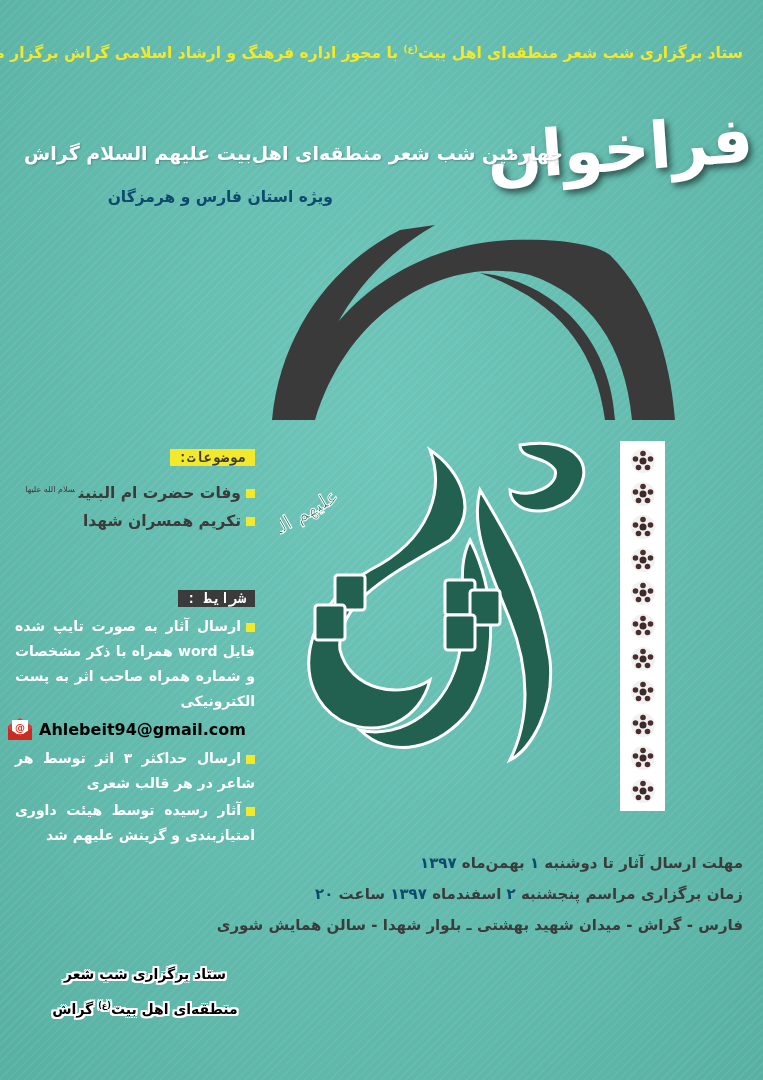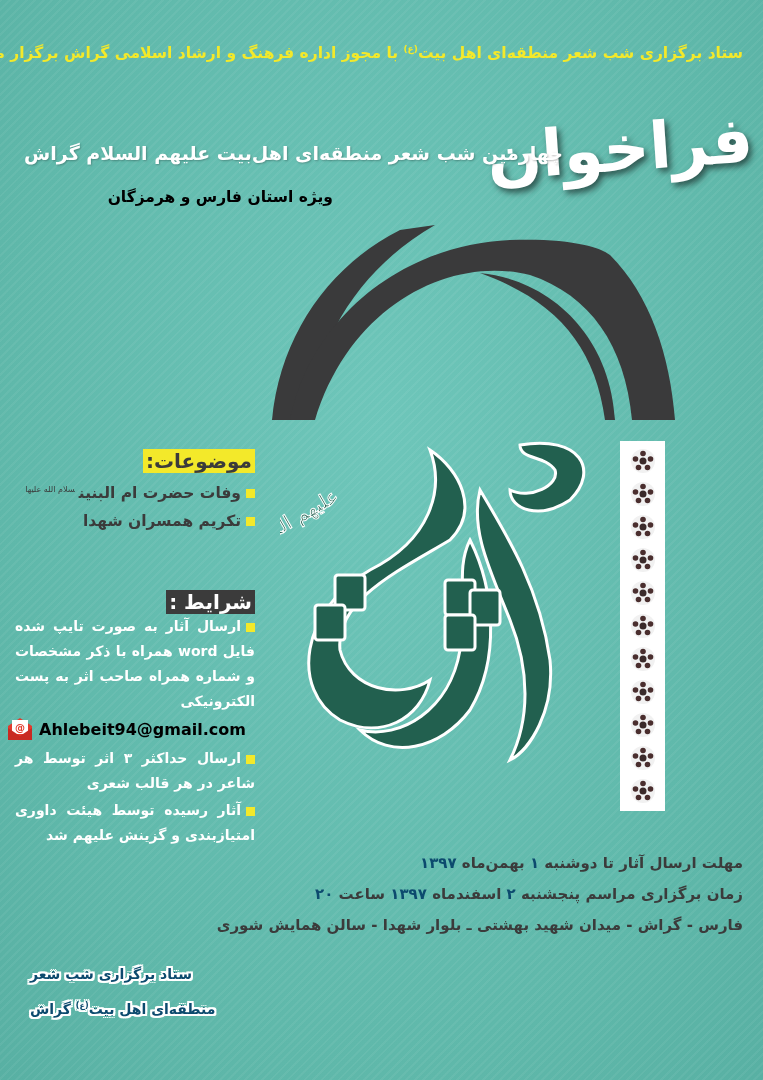--- a/index.html
+++ b/index.html
@@ -28,37 +28,37 @@
     text-align: center;
     text-shadow: 3px 4px 6px rgba(0,0,0,0.55);
     transform: rotate(-4deg);
     letter-spacing: -2px;
   }
   .subtitle {
     top: 142px; right: 200px; color: #ffffff; font-weight: bold; font-size: 19px;
     white-space: nowrap; text-shadow: 1px 1px 2px rgba(0,0,0,0.25);
   }
   .region {
-    top: 188px; right: 430px; color: #000000; font-weight: bold; font-size: 15.5px; white-space: nowrap;
+    top: 188px; right: 430px; color: #0c4a6e; font-weight: bold; font-size: 15.5px; white-space: nowrap;
   }
 
   .arch { top: 225px; left: 270px; width: 420px; height: 200px; }
 
   .calligraphy { top: 430px; left: 280px; width: 330px; height: 390px; }
 
   .flower-strip {
     top: 441px; left: 620px; width: 45px; height: 370px;
     background: #ffffff;
     display: flex; flex-direction: column; align-items: center; justify-content: space-around;
     padding: 4px 0;
   }
   .flower { width: 26px; height: 26px; }
 
   .section-head {
-    font-weight: bold; font-size: 20px; padding: 0 3px; display: inline-block;
+    font-weight: bold; font-size: 14px; padding: 0 9px; display: inline-block; font-family: Liberation Mono, monospace;
   }
   .topics-head { top: 449px; right: 508px; background: #f3e92a; color: #3b3b3b; }
   .topics {
     top: 476px; right: 508px; width: 250px; list-style: none;
   }
   .topics li {
     color: #3b3b3b; font-weight: bold; font-size: 15.5px; line-height: 28px; white-space: nowrap;
   }
   .topics li sup { font-size: 8px; font-weight: normal; margin-right: 4px; }
   .bullet {
@@ -73,22 +73,22 @@
     text-align: justify;
   }
   .conditions p { margin-bottom: 2px; }
   .email-row {
     display: flex; align-items: center; gap: 4px; direction: ltr; margin: 2px 0 4px -10px;
   }
   .email-text { color: #000000; font-weight: bold; font-size: 16px; }
   .email-icon { width: 30px; height: 26px; }
 
   .organizer {
-    top: 958px; left: 30px; width: 230px; text-align: left;
-    color: #0c4a6e; font-weight: bold; font-size: 14px; line-height: 32px;
+    top: 958px; left: 30px; width: 230px; text-align: center;
+    color: #000000; font-weight: bold; font-size: 14px; line-height: 32px;
     text-shadow: -2px -2px 0 #fff, 2px -2px 0 #fff, -2px 2px 0 #fff, 2px 2px 0 #fff, 0 2px 0 #fff, 0 -2px 0 #fff, 2px 0 0 #fff, -2px 0 0 #fff;
   }
   .organizer sup { font-size: 8px; }
 
   .schedule {
     top: 848px; right: 20px; width: 480px;
     color: #3b3b3b; font-weight: bold; font-size: 15px; line-height: 31px;
   }
   .schedule .row { white-space: nowrap; }
   .hl { color: #0c4a6e; margin-top: 32px; }

